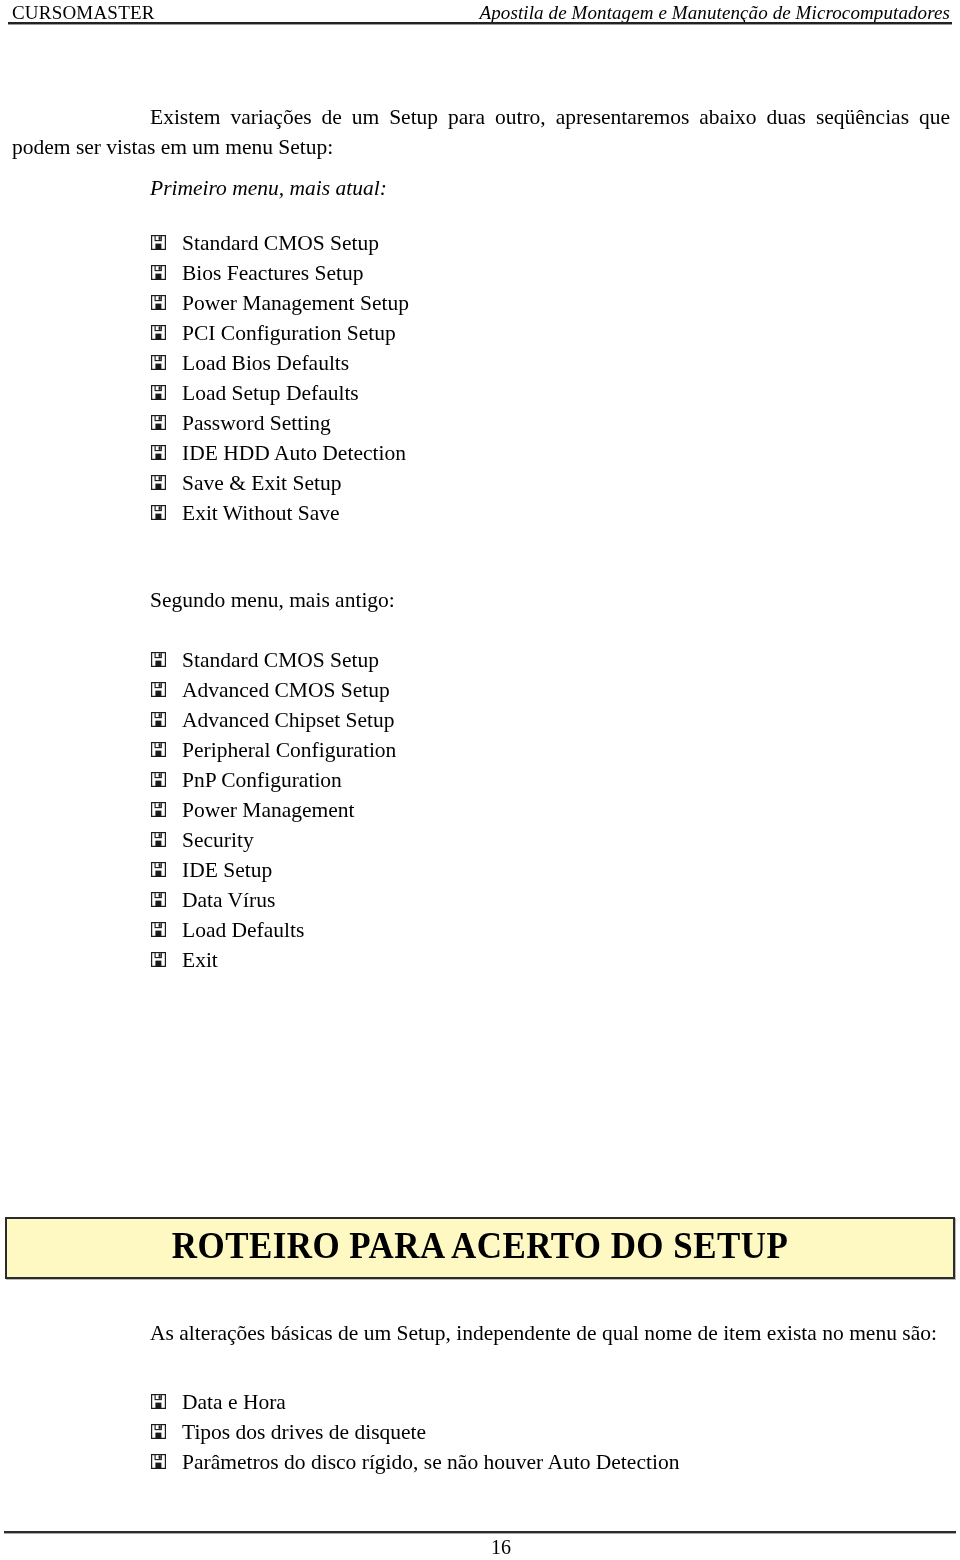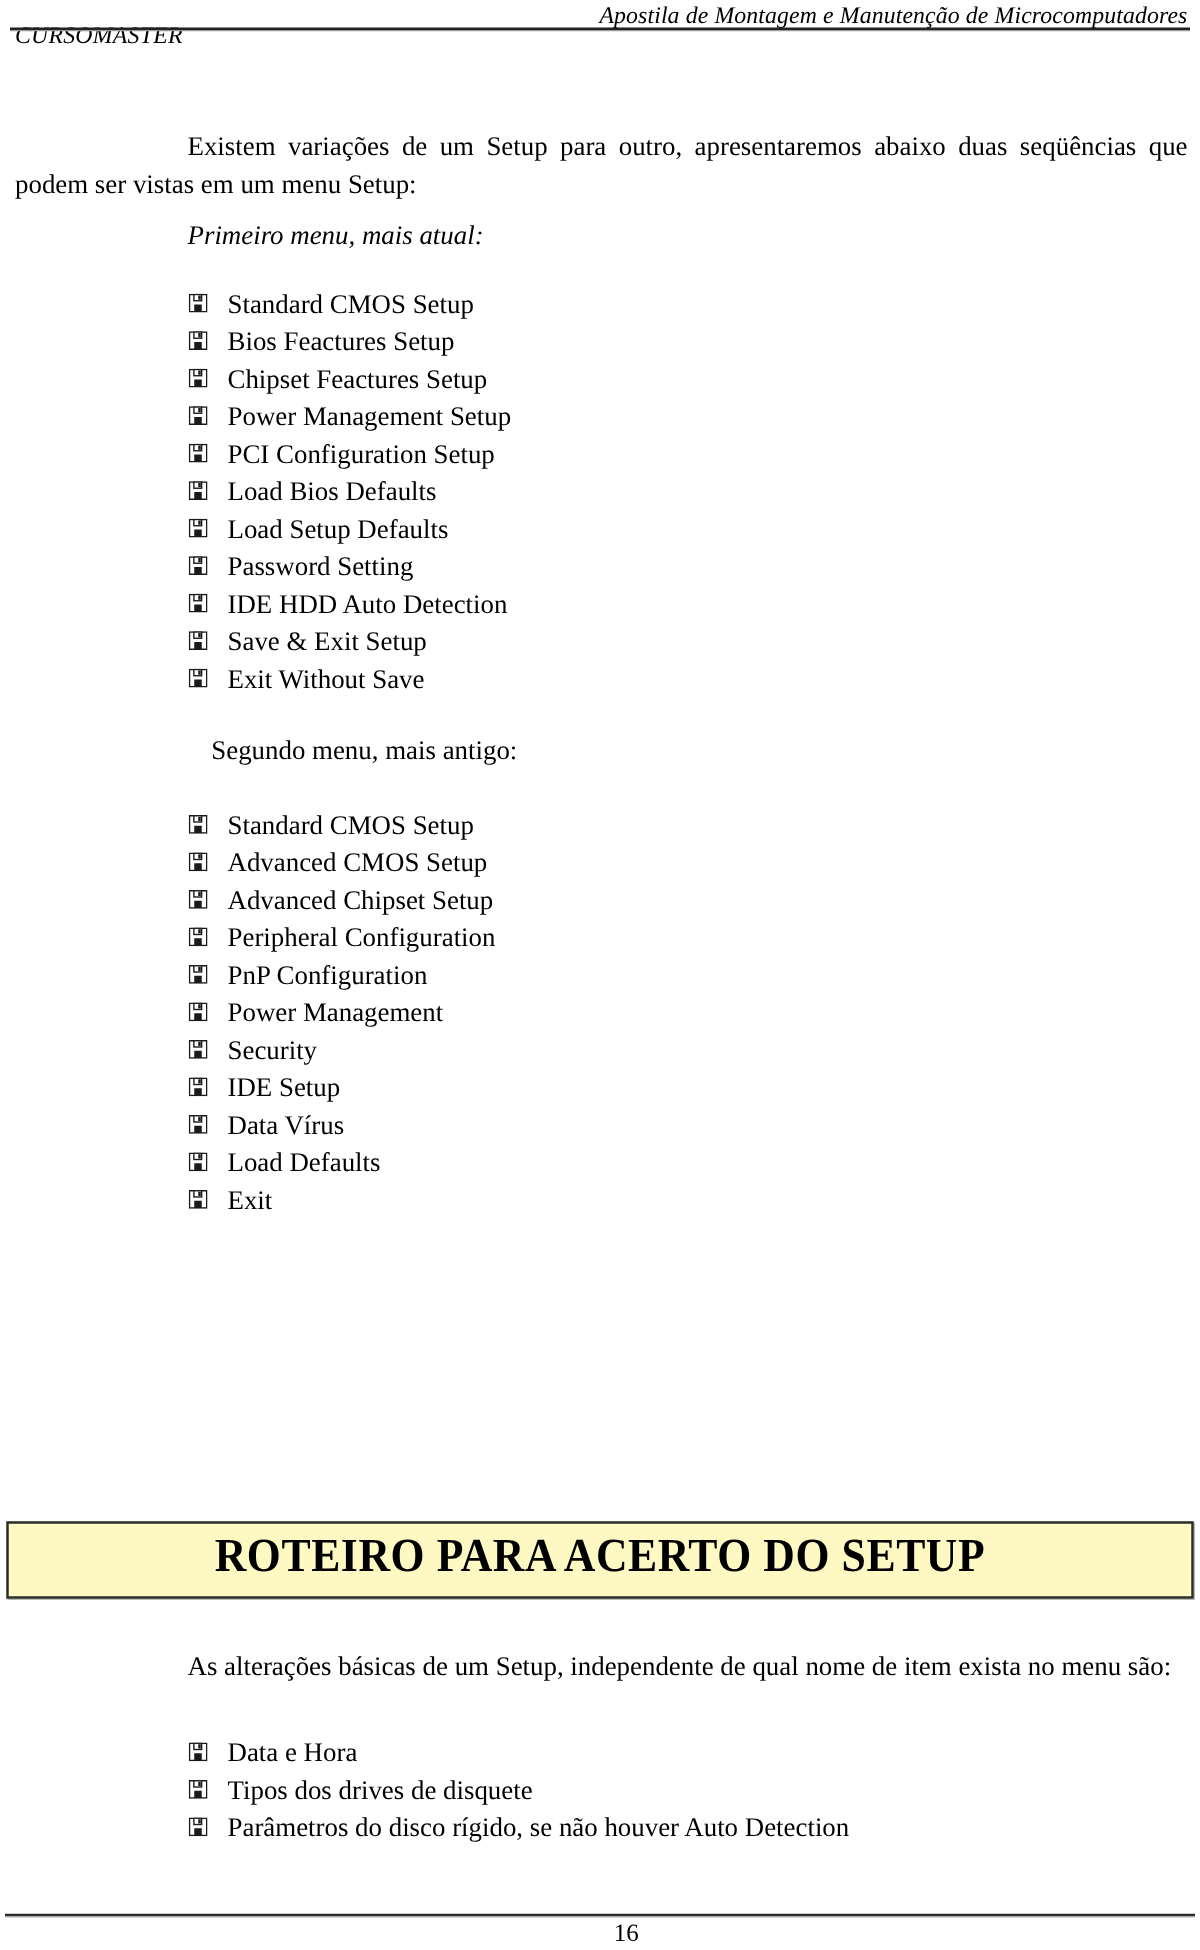--- a/index.html
+++ b/index.html
@@ -20,22 +20,21 @@
   .page-header {
     position: absolute;
     left: 10px;
     top: 2px;
     width: 940px;
     height: 24px;
   }
   .hdr-left {
     position: absolute;
     left: 2px;
-    top: 16px;
-    font-style: italic;
+    top: 0;
     font-size: 19px;
     letter-spacing: 0.2px;
     white-space: nowrap;
   }
   .hdr-right {
     position: absolute;
     right: 0px;
     top: 0;
     font-style: italic;
     font-size: 19px;
@@ -181,28 +180,20 @@
             <rect x="4.4" y="8.6" width="6.0" height="5.8" fill="#1a1a1a"></rect>
           </svg>
         </span><span>Bios Feactures Setup</span></li>
       <li><span class="floppy">
           <svg width="15" height="15" viewBox="0 0 15 15" aria-hidden="true">
             <rect x="0.6" y="0.6" width="13.8" height="13.8" fill="#ffffff" stroke="#1a1a1a" stroke-width="1.2"></rect>
             <rect x="4.1" y="0.6" width="6.2" height="5.0" fill="#ffffff" stroke="#1a1a1a" stroke-width="1.1"></rect>
             <rect x="7.6" y="1.4" width="2.0" height="3.4" fill="#1a1a1a"></rect>
             <rect x="4.4" y="8.6" width="6.0" height="5.8" fill="#1a1a1a"></rect>
           </svg>
-        </span><span>Chipset Feactures Setup</span></li>
-      <li><span class="floppy">
-          <svg width="15" height="15" viewBox="0 0 15 15" aria-hidden="true">
-            <rect x="0.6" y="0.6" width="13.8" height="13.8" fill="#ffffff" stroke="#1a1a1a" stroke-width="1.2"></rect>
-            <rect x="4.1" y="0.6" width="6.2" height="5.0" fill="#ffffff" stroke="#1a1a1a" stroke-width="1.1"></rect>
-            <rect x="7.6" y="1.4" width="2.0" height="3.4" fill="#1a1a1a"></rect>
-            <rect x="4.4" y="8.6" width="6.0" height="5.8" fill="#1a1a1a"></rect>
-          </svg>
         </span><span>Power Management Setup</span></li>
       <li><span class="floppy">
           <svg width="15" height="15" viewBox="0 0 15 15" aria-hidden="true">
             <rect x="0.6" y="0.6" width="13.8" height="13.8" fill="#ffffff" stroke="#1a1a1a" stroke-width="1.2"></rect>
             <rect x="4.1" y="0.6" width="6.2" height="5.0" fill="#ffffff" stroke="#1a1a1a" stroke-width="1.1"></rect>
             <rect x="7.6" y="1.4" width="2.0" height="3.4" fill="#1a1a1a"></rect>
             <rect x="4.4" y="8.6" width="6.0" height="5.8" fill="#1a1a1a"></rect>
           </svg>
         </span><span>PCI Configuration Setup</span></li>
       <li><span class="floppy">
@@ -248,21 +239,21 @@
       <li><span class="floppy">
           <svg width="15" height="15" viewBox="0 0 15 15" aria-hidden="true">
             <rect x="0.6" y="0.6" width="13.8" height="13.8" fill="#ffffff" stroke="#1a1a1a" stroke-width="1.2"></rect>
             <rect x="4.1" y="0.6" width="6.2" height="5.0" fill="#ffffff" stroke="#1a1a1a" stroke-width="1.1"></rect>
             <rect x="7.6" y="1.4" width="2.0" height="3.4" fill="#1a1a1a"></rect>
             <rect x="4.4" y="8.6" width="6.0" height="5.8" fill="#1a1a1a"></rect>
           </svg>
         </span><span>Exit Without Save</span></li>
     </ul>
 
-  <div class="subhead" style="top:585px;margin-left:19px;">Segundo menu, mais antigo:</div>
+  <div class="subhead" style="top:585px;">Segundo menu, mais antigo:</div>
 
   <ul class="bullet-list" id="second-menu-list" style="top:645px;">
       <li><span class="floppy">
           <svg width="15" height="15" viewBox="0 0 15 15" aria-hidden="true">
             <rect x="0.6" y="0.6" width="13.8" height="13.8" fill="#ffffff" stroke="#1a1a1a" stroke-width="1.2"></rect>
             <rect x="4.1" y="0.6" width="6.2" height="5.0" fill="#ffffff" stroke="#1a1a1a" stroke-width="1.1"></rect>
             <rect x="7.6" y="1.4" width="2.0" height="3.4" fill="#1a1a1a"></rect>
             <rect x="4.4" y="8.6" width="6.0" height="5.8" fill="#1a1a1a"></rect>
           </svg>
         </span><span>Standard CMOS Setup</span></li>

